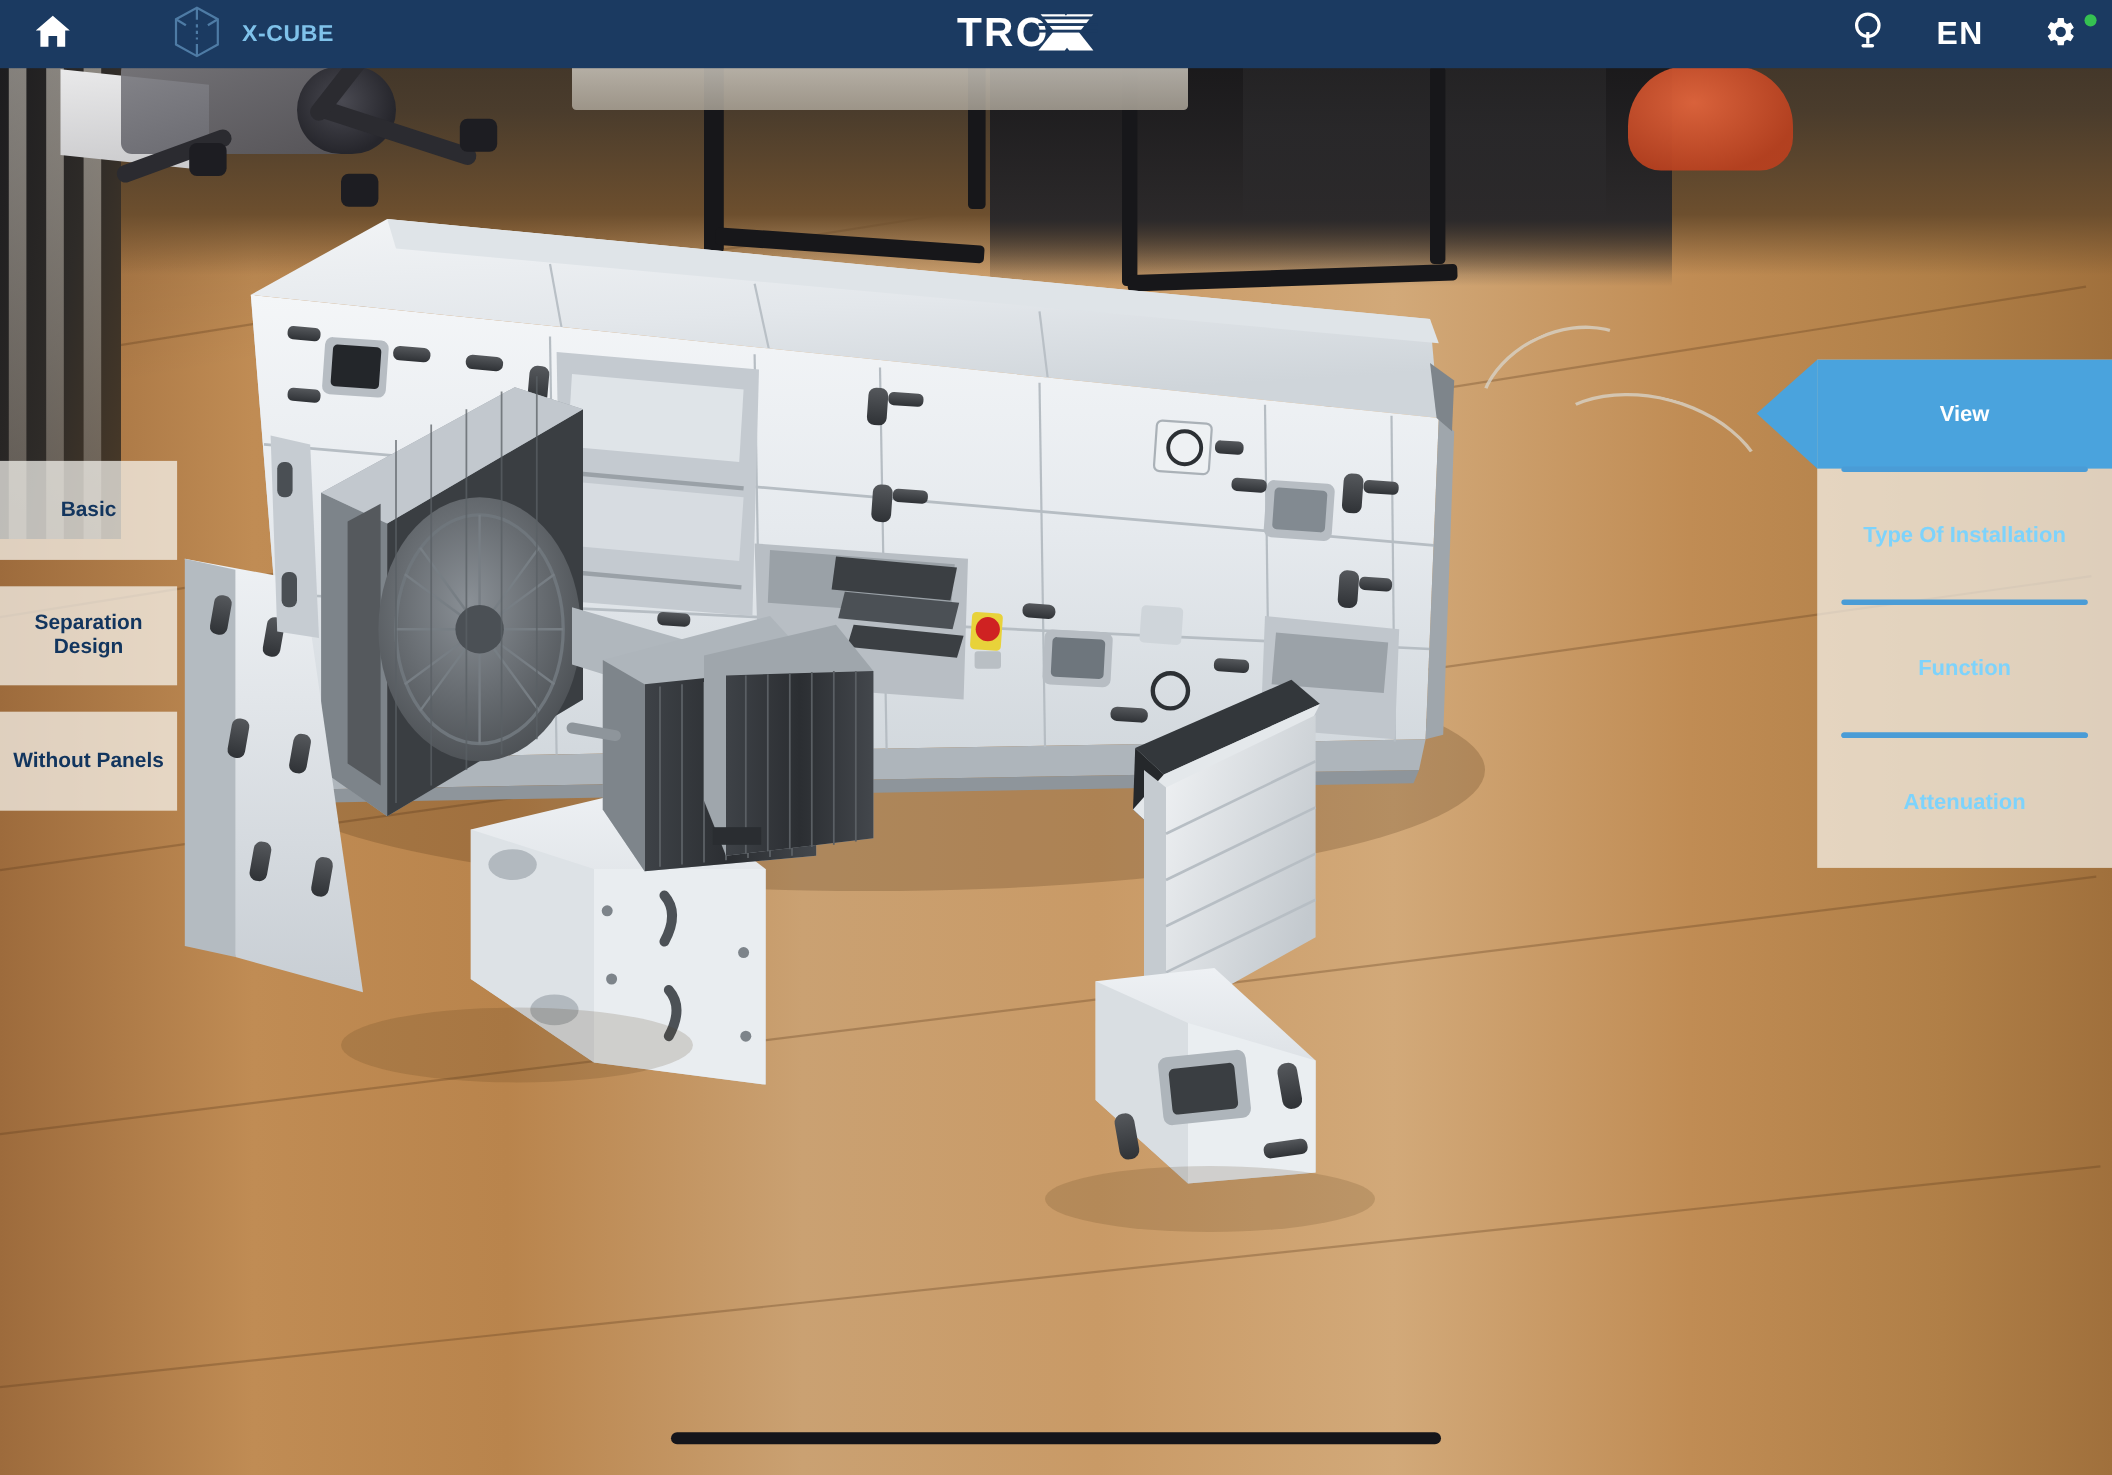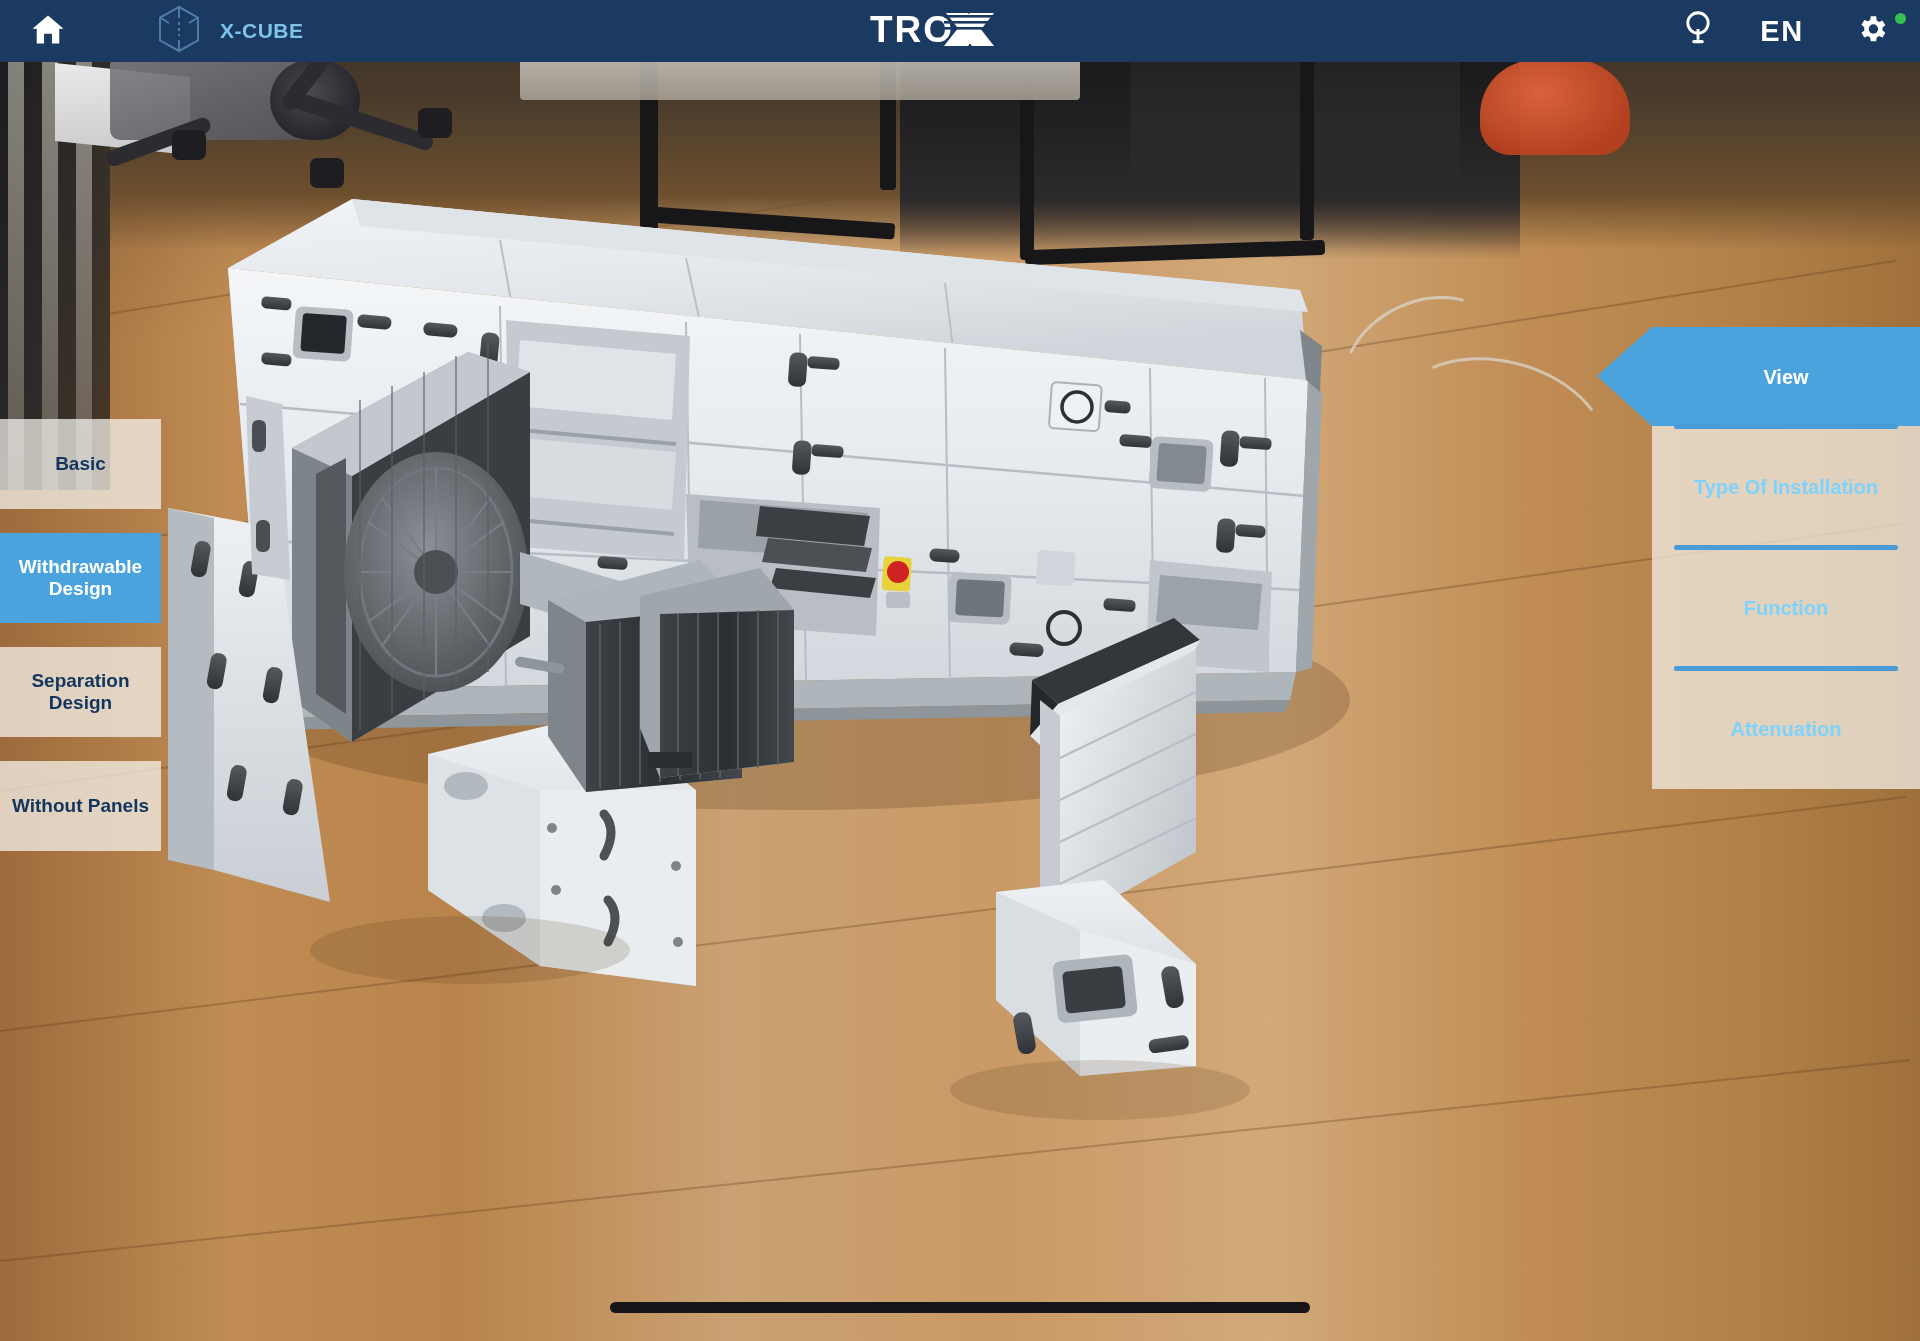--- a/index.html
+++ b/index.html
@@ -565,21 +565,20 @@
           <circle cx="13" cy="12" r="3.3" fill="#1b3a61"></circle>
         </svg>
       </span>
     </div>
   </div>
   <div class="status-dot"></div>
 </div>
 
 <div id="left-menu">
   <div class="lm-item">Basic</div>
-  <div class="lm-item active">Withdrawable Design</div>
   <div class="lm-item">Separation Design</div>
   <div class="lm-item">Without Panels</div>
 </div>
 
 <div id="right-menu">
   <div class="rm-item active">View</div>
   <div class="rm-divider">
       <span></span>
     </div>
   <div class="rm-item">Type Of Installation</div>

